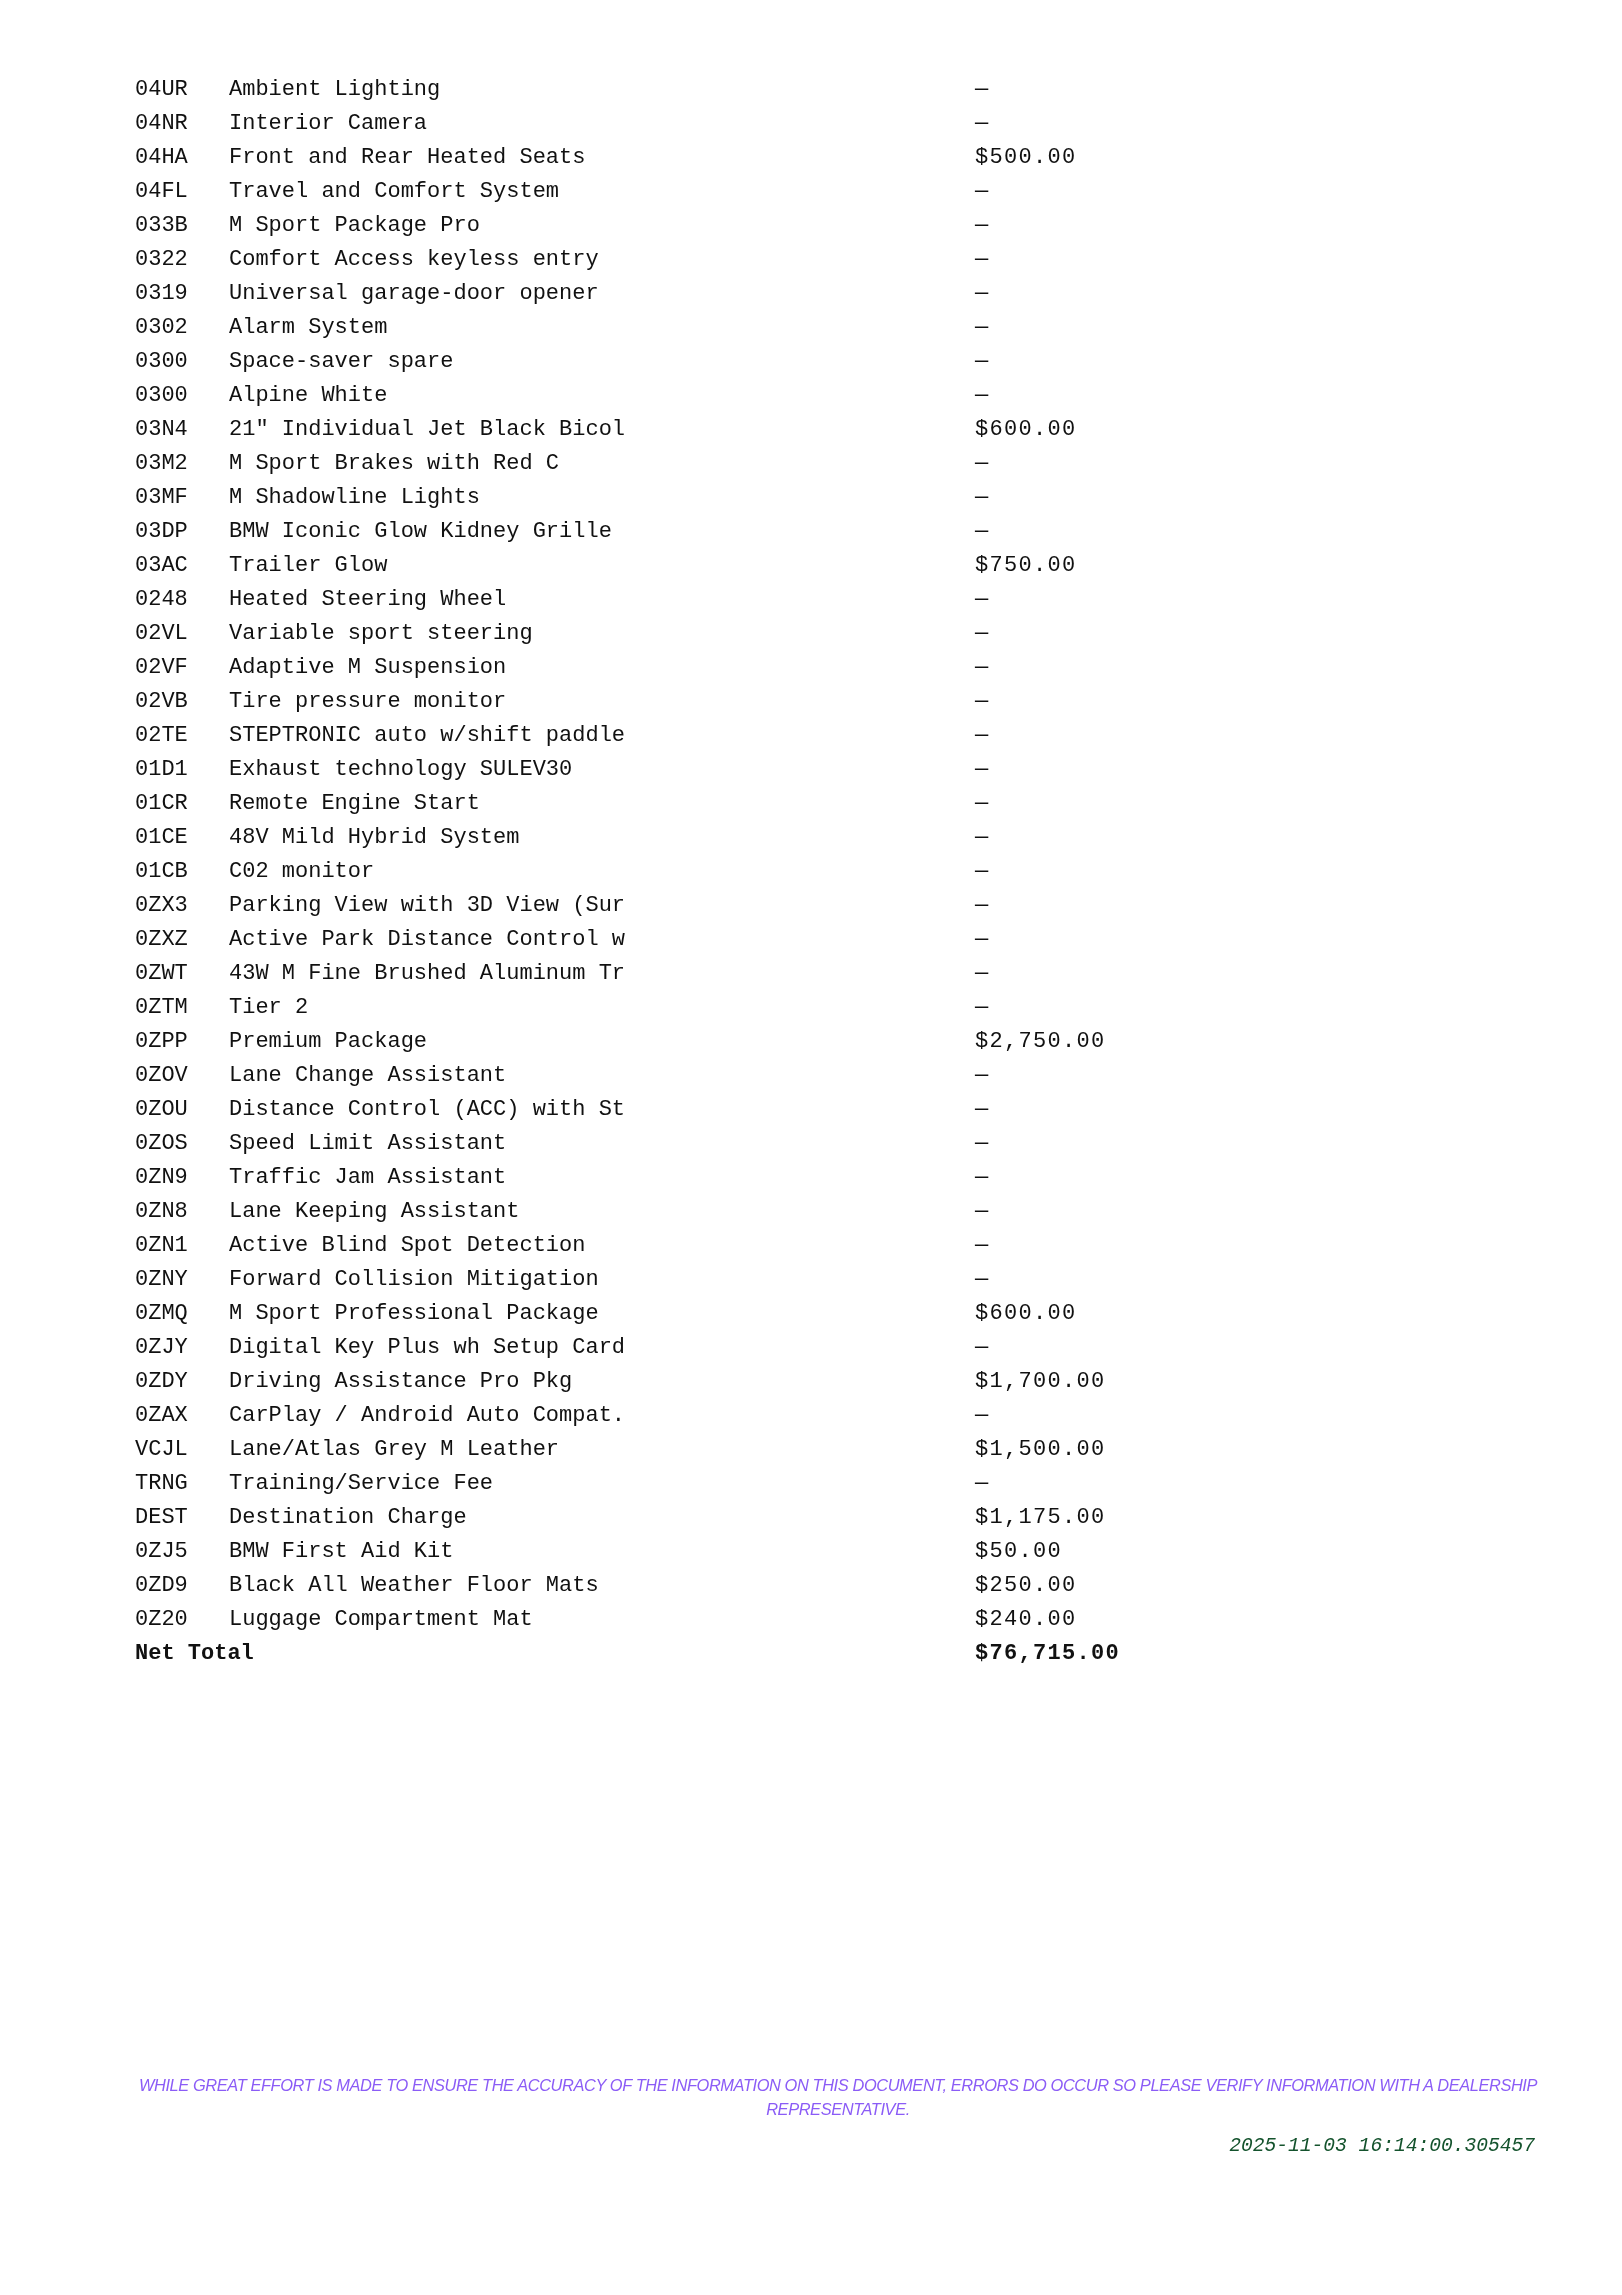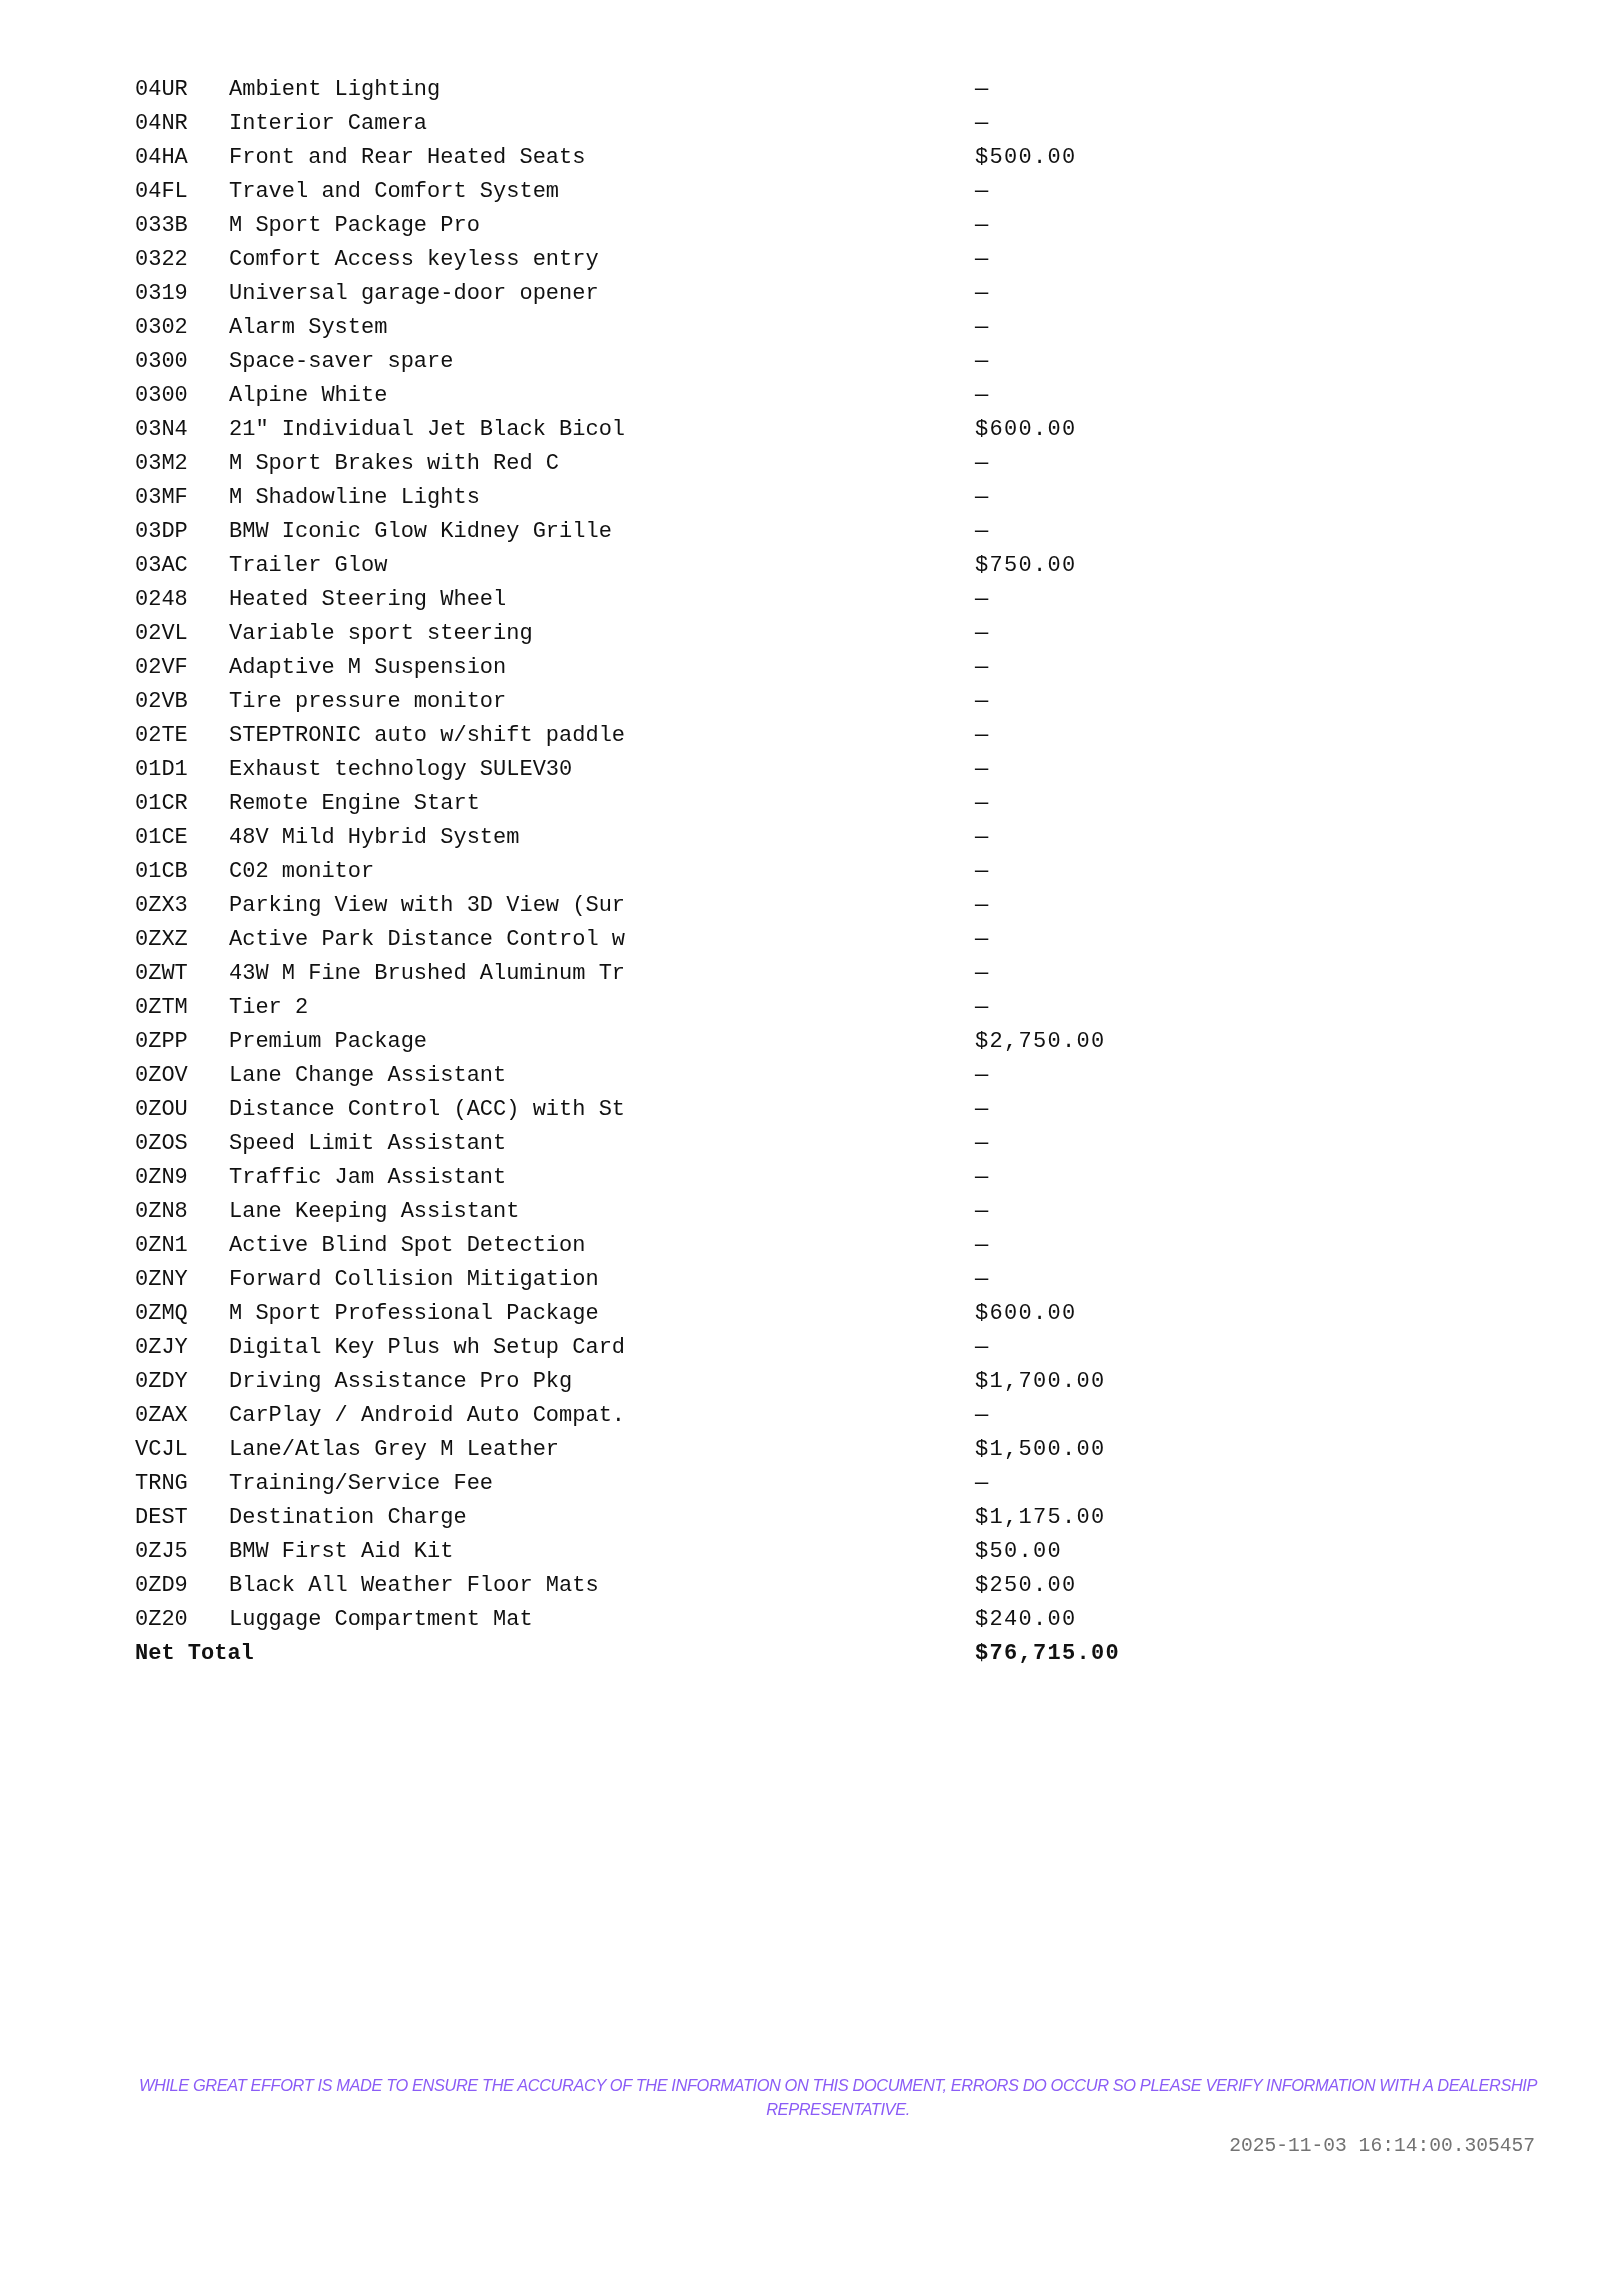--- a/index.html
+++ b/index.html
@@ -70,22 +70,23 @@
       letter-spacing: -0.4px;
       color: #8b5cf6;
     }
     .timestamp {
       position: absolute;
       right: 88px;
       top: 2135px;
       font-family: "Liberation Mono", "DejaVu Sans Mono", monospace;
       font-size: 19.6px;
       line-height: 23.6px;
-      color: #737373;
+      color: #14532d;
       white-space: pre;
+      font-style: italic;
     }
   </style>
 </head>
 <body>
 
 <div class="sheet">
 
   <div class="items" id="items">
 
     <div class="row"><span class="code">04UR</span><span class="desc">Ambient Lighting</span><span class="price">—</span></div>

